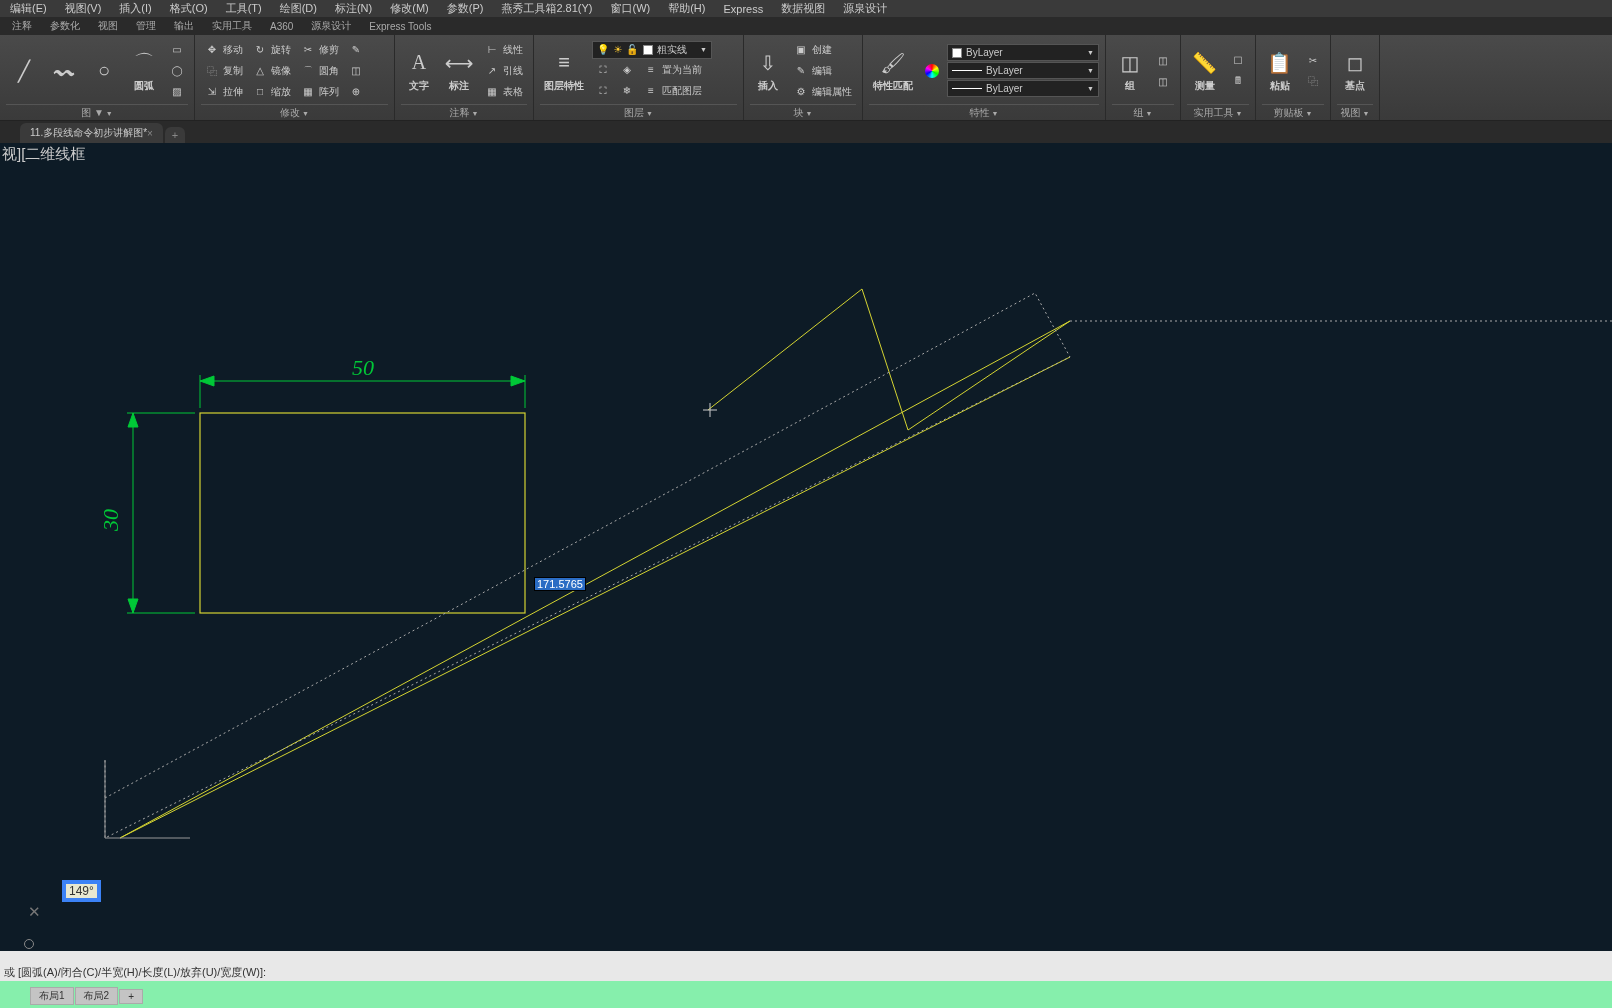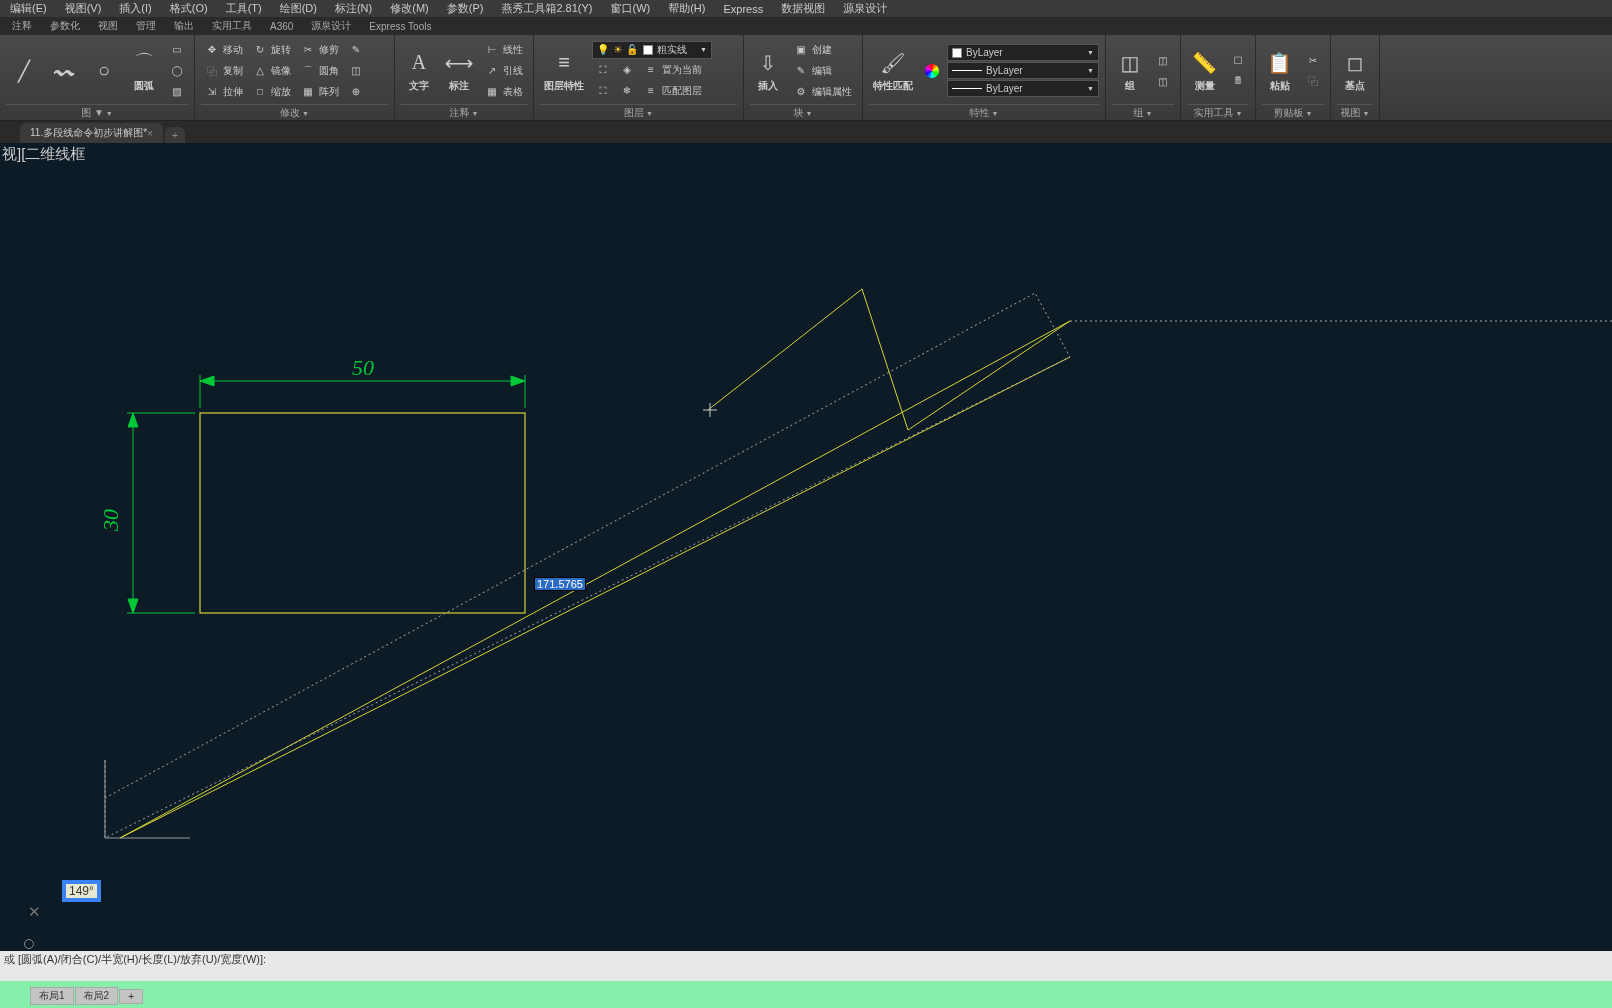--- a/index.html
+++ b/index.html
@@ -204,21 +204,21 @@
       top: 737px;
       margin-left: 20px;
     }
     
     
     .command-area {
       background: #e8e8e8;
       height: 30px;
       font-size: 11px;
       color: #333;
-      padding: 1px 4px;
+      padding: 14px 4px;
     }
     .cmd-line { height: 14px; }
     
     
     .layout-bar {
       height: 30px;
       background: #86efac;
       display: flex;
       align-items: center;
       font-size: 10px;

